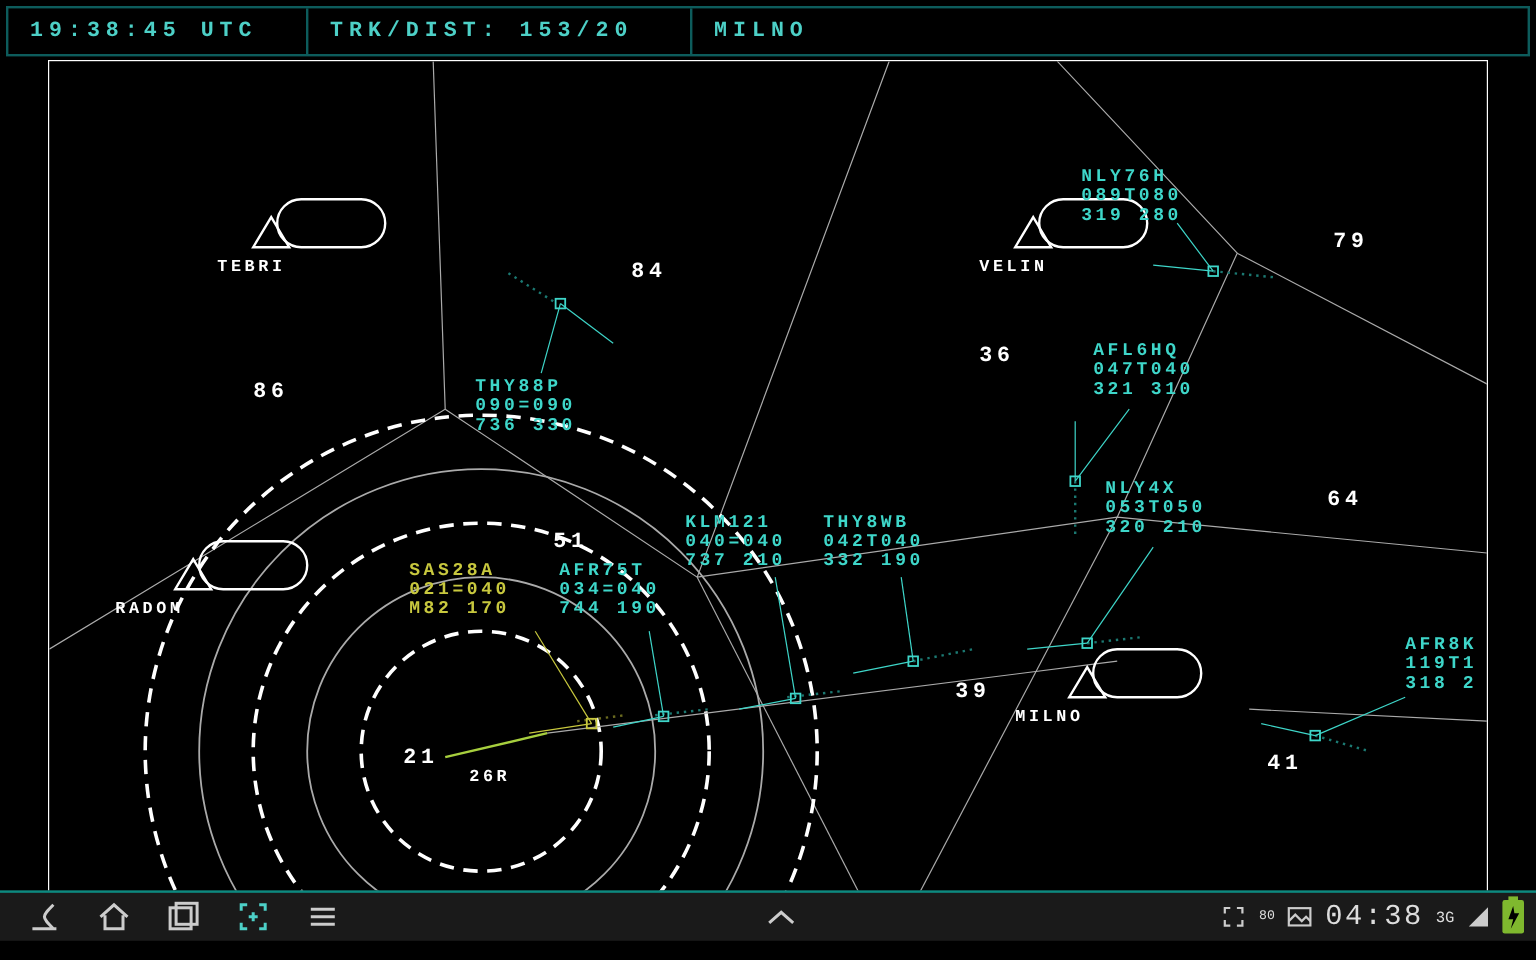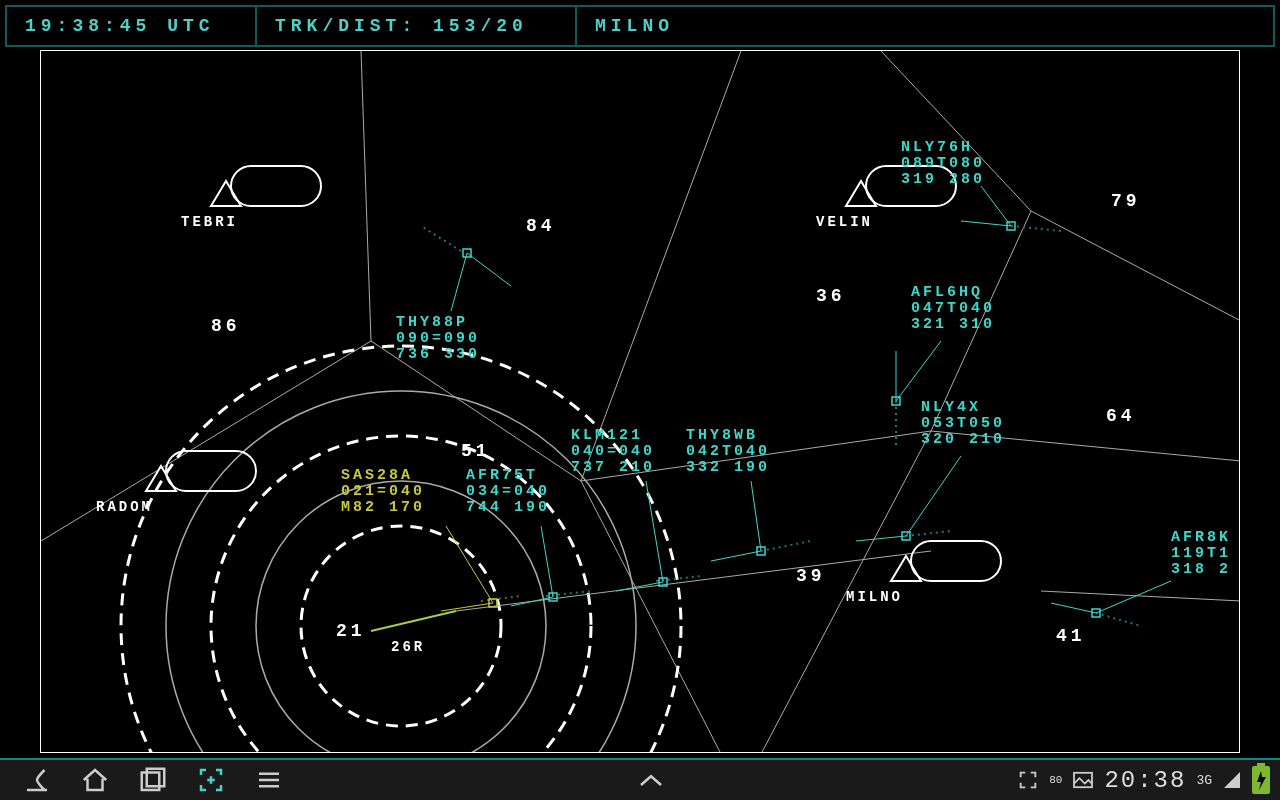--- a/index.html
+++ b/index.html
@@ -22,21 +22,21 @@
 .txt{fill:#fff;font-family:'Courier New',monospace;font-size:18px;letter-spacing:4px;font-weight:bold}
 .txt-small{font-size:14px;letter-spacing:3px}
 .ac-cyan{fill:#3ed6c9;font-family:'Courier New',monospace;font-size:15px;letter-spacing:3px;font-weight:bold}
 .ac-yellow{fill:#c8c83e;font-family:'Courier New',monospace;font-size:15px;letter-spacing:3px;font-weight:bold}
 .ac-sym{stroke:#3ed6c9;stroke-width:1.5;fill:none}
 .ac-sym-y{stroke:#c8c83e;stroke-width:1.5;fill:none}
 .ac-lead{stroke:#3ed6c9;stroke-width:1}
 .ac-lead-y{stroke:#c8c83e;stroke-width:1}
 .ac-hist{stroke:#1b7871;stroke-width:2;stroke-dasharray:2,4}
 .ac-hist-y{stroke:#6a6a1f;stroke-width:2;stroke-dasharray:2,4}
-.navbar{position:absolute;bottom:0;left:0;width:1280px;height:42px;background:#1a1a1a;border-top:2px solid #0d8a80;display:flex;align-items:center;color:#ddd}
+.navbar{position:absolute;bottom:16px;left:0;width:1280px;height:42px;background:#1a1a1a;border-top:2px solid #0d8a80;display:flex;align-items:center;color:#ddd}
 .nav-l{display:flex;gap:28px;padding-left:22px}
 .nav-l svg{width:30px;height:30px}
 .nav-c{flex:1;display:flex;justify-content:center}
 .nav-r{display:flex;align-items:center;gap:10px;padding-right:10px;font-size:12px}
 .clock{font-size:24px;letter-spacing:2px}
 .bat{width:18px;height:28px;background:#7fb82e;border-radius:2px;position:relative}
 .bat::before{content:'';position:absolute;top:-3px;left:5px;width:8px;height:3px;background:#7fb82e}
 </style>
 </head>
 <body>
@@ -221,21 +221,21 @@
   </div>
   <div class="nav-r">
     <svg width="22" height="22" viewBox="0 0 24 24" fill="none" stroke="#ccc" stroke-width="2">
         <path d="M4 9V4H9 M15 4H20V9 M20 15V20H15 M9 20H4V15"></path>
       </svg>
     <span style="font-size:11px">80</span>
     <svg width="22" height="18" viewBox="0 0 24 20" fill="none" stroke="#ccc" stroke-width="2">
         <rect x="2" y="2" width="20" height="16"></rect>
         <path d="M2 14 L8 8 L14 14 L18 10 L22 14"></path>
       </svg>
-    <span class="clock">20:38</span>
+    <span class="clock">04:38</span>
     <span style="font-size:13px;line-height:1">3G</span>
     <svg width="20" height="20" viewBox="0 0 20 20" fill="#ccc">
         <path d="M2 18 L18 18 L18 2 Z"></path>
       </svg>
     <div class="bat"><svg width="18" height="28" viewBox="0 0 18 28">
           <path fill="#000" d="M9 5 L5 16 L9 16 L7 24 L14 11 L10 11 Z"></path>
         </svg></div>
   </div>
 </div>
 

